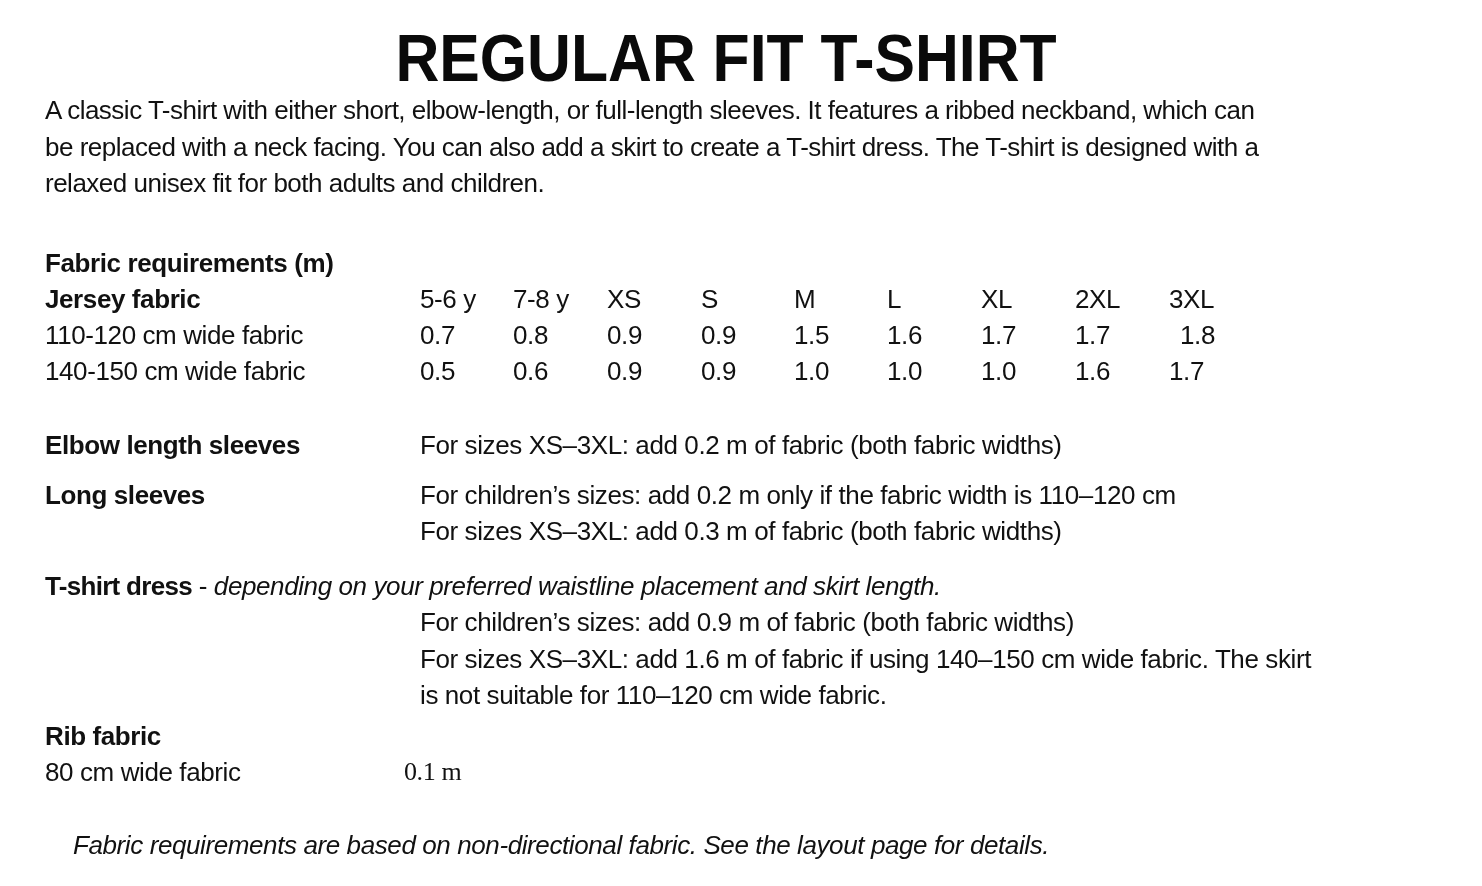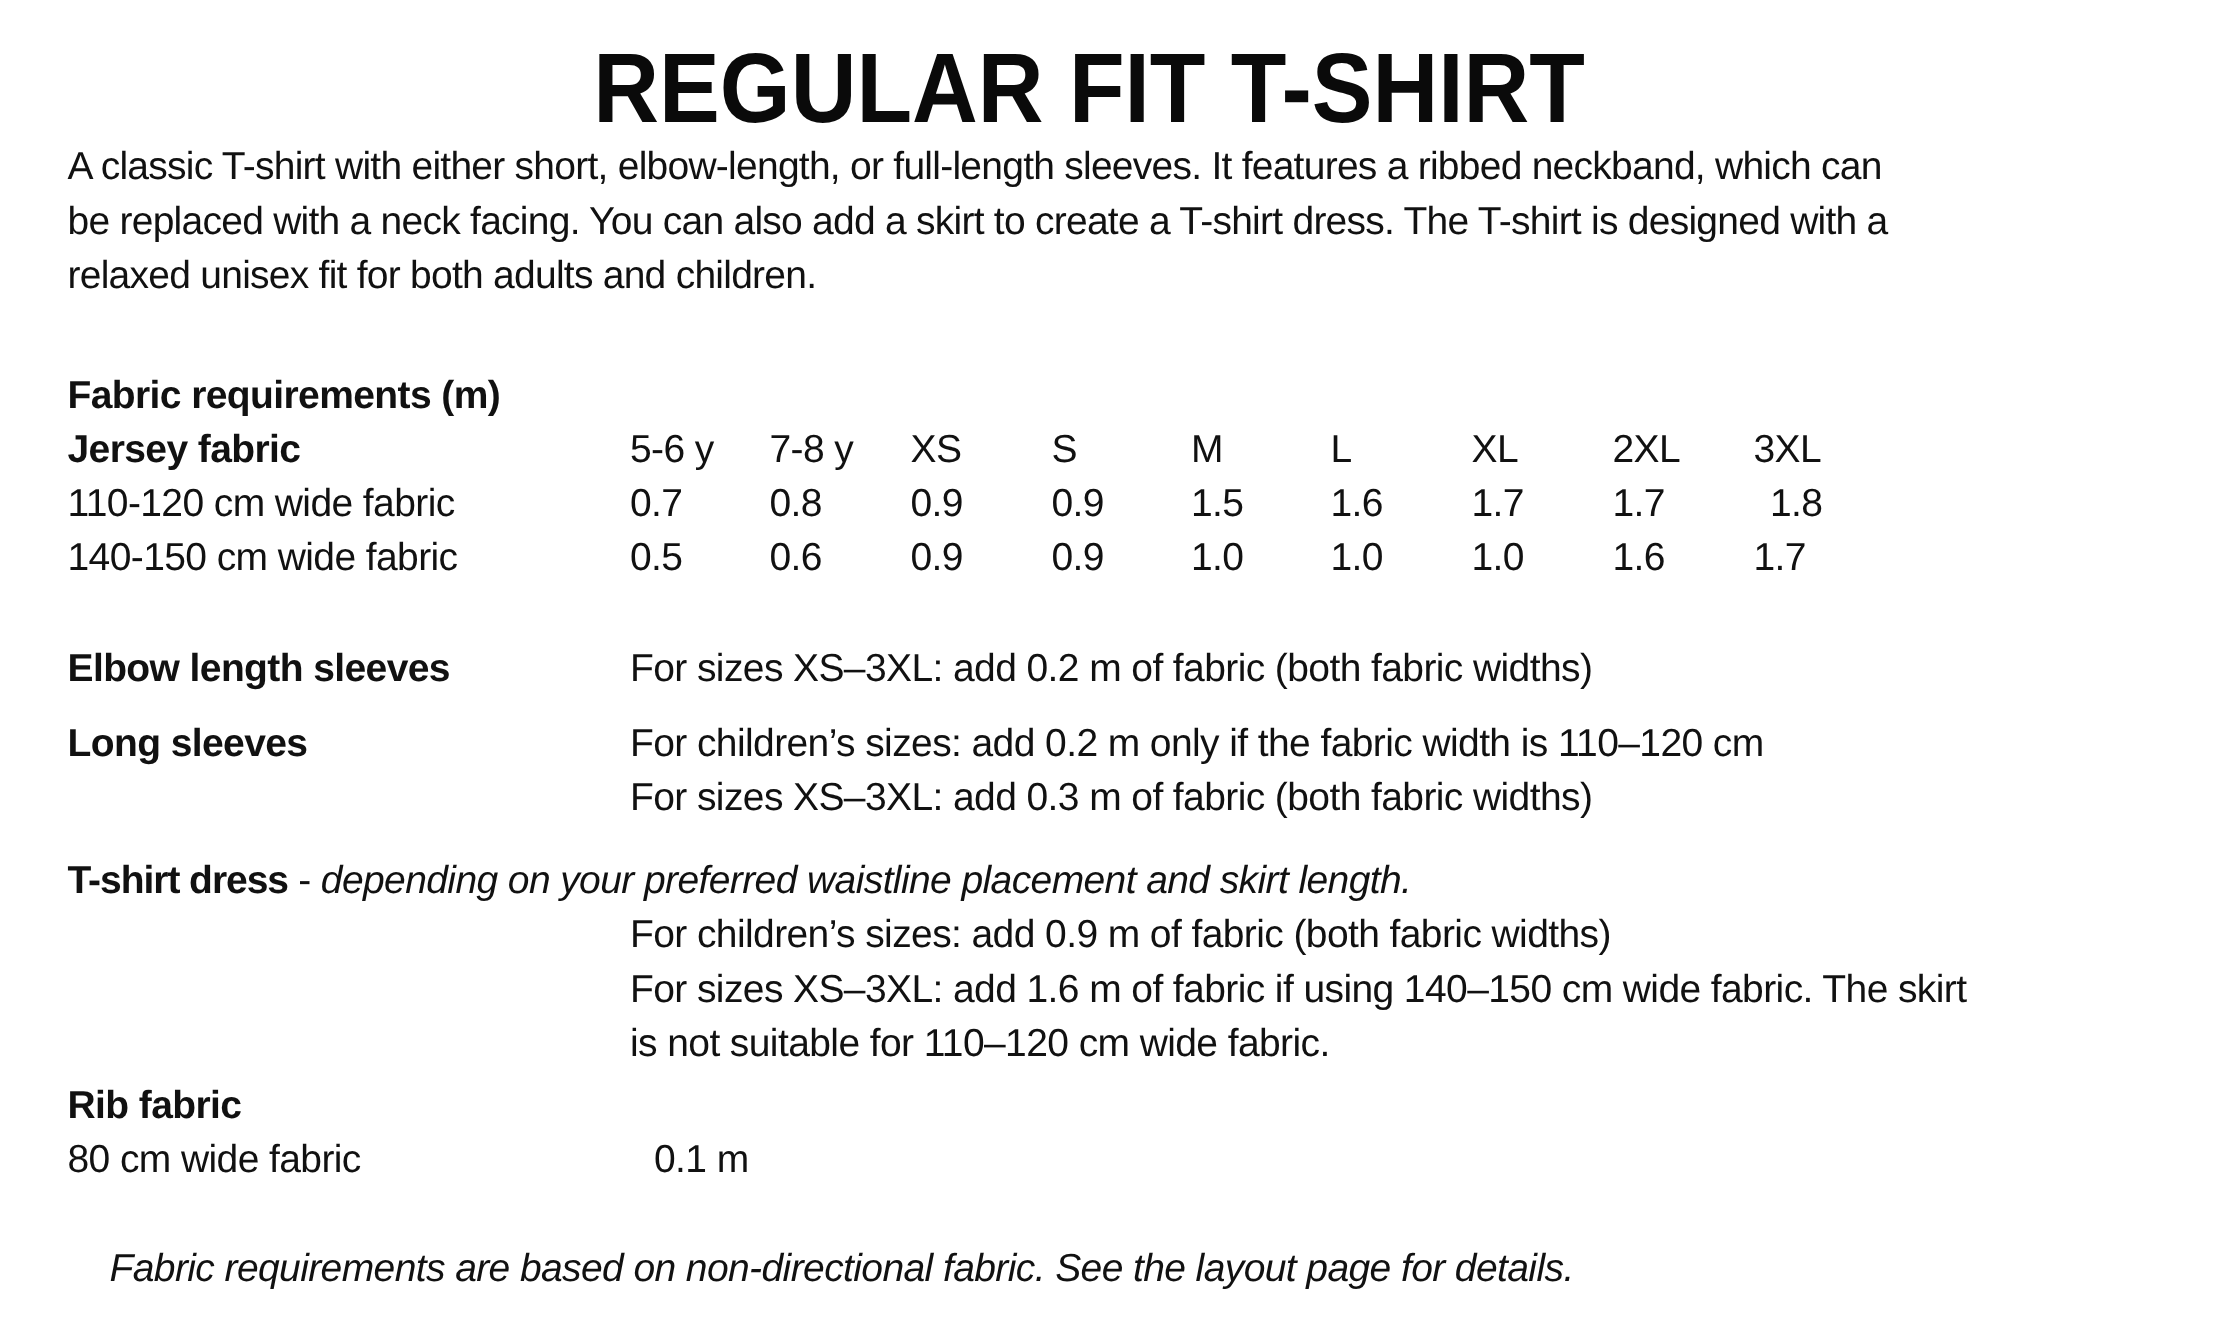--- a/index.html
+++ b/index.html
@@ -135,18 +135,18 @@
   <div>
     <span class="abs" style="left:45px; top:568px;"><span class="bold">T-shirt dress</span><span> - </span><span class="italic">depending on your preferred waistline placement and skirt length.</span></span>
     <span class="abs" style="left:420px; top:604px;"><span>For children’s sizes: add </span><span class="ul">0.9 m</span><span> of fabric (both fabric widths)</span></span>
     <span class="abs" style="left:420px; top:641px;"><span>For sizes XS–3XL: add </span><span class="ul">1.6 m</span><span> of fabric if using 140–150 cm wide fabric. The skirt</span></span>
     <span class="abs" style="left:420px; top:677px;">is not suitable for 110–120 cm wide fabric.</span>
   </div>
 
   <div>
     <span class="abs bold" style="left:45px; top:718px;">Rib fabric</span>
     <span class="abs" style="left:45px; top:754px;">80 cm wide fabric</span>
-    <span class="abs" style="left:436px; top:754px;">0.1 m</span>
+    <span class="abs" style="left:404px; top:754px;font-family:Liberation Serif, serif;">0.1 m</span>
   </div>
 
   <span class="abs italic" style="left:45px; top:827px;margin-left:28px;">Fabric requirements are based on non-directional fabric. See the layout page for details.</span>
 
 </div>
 
 </body></html>

